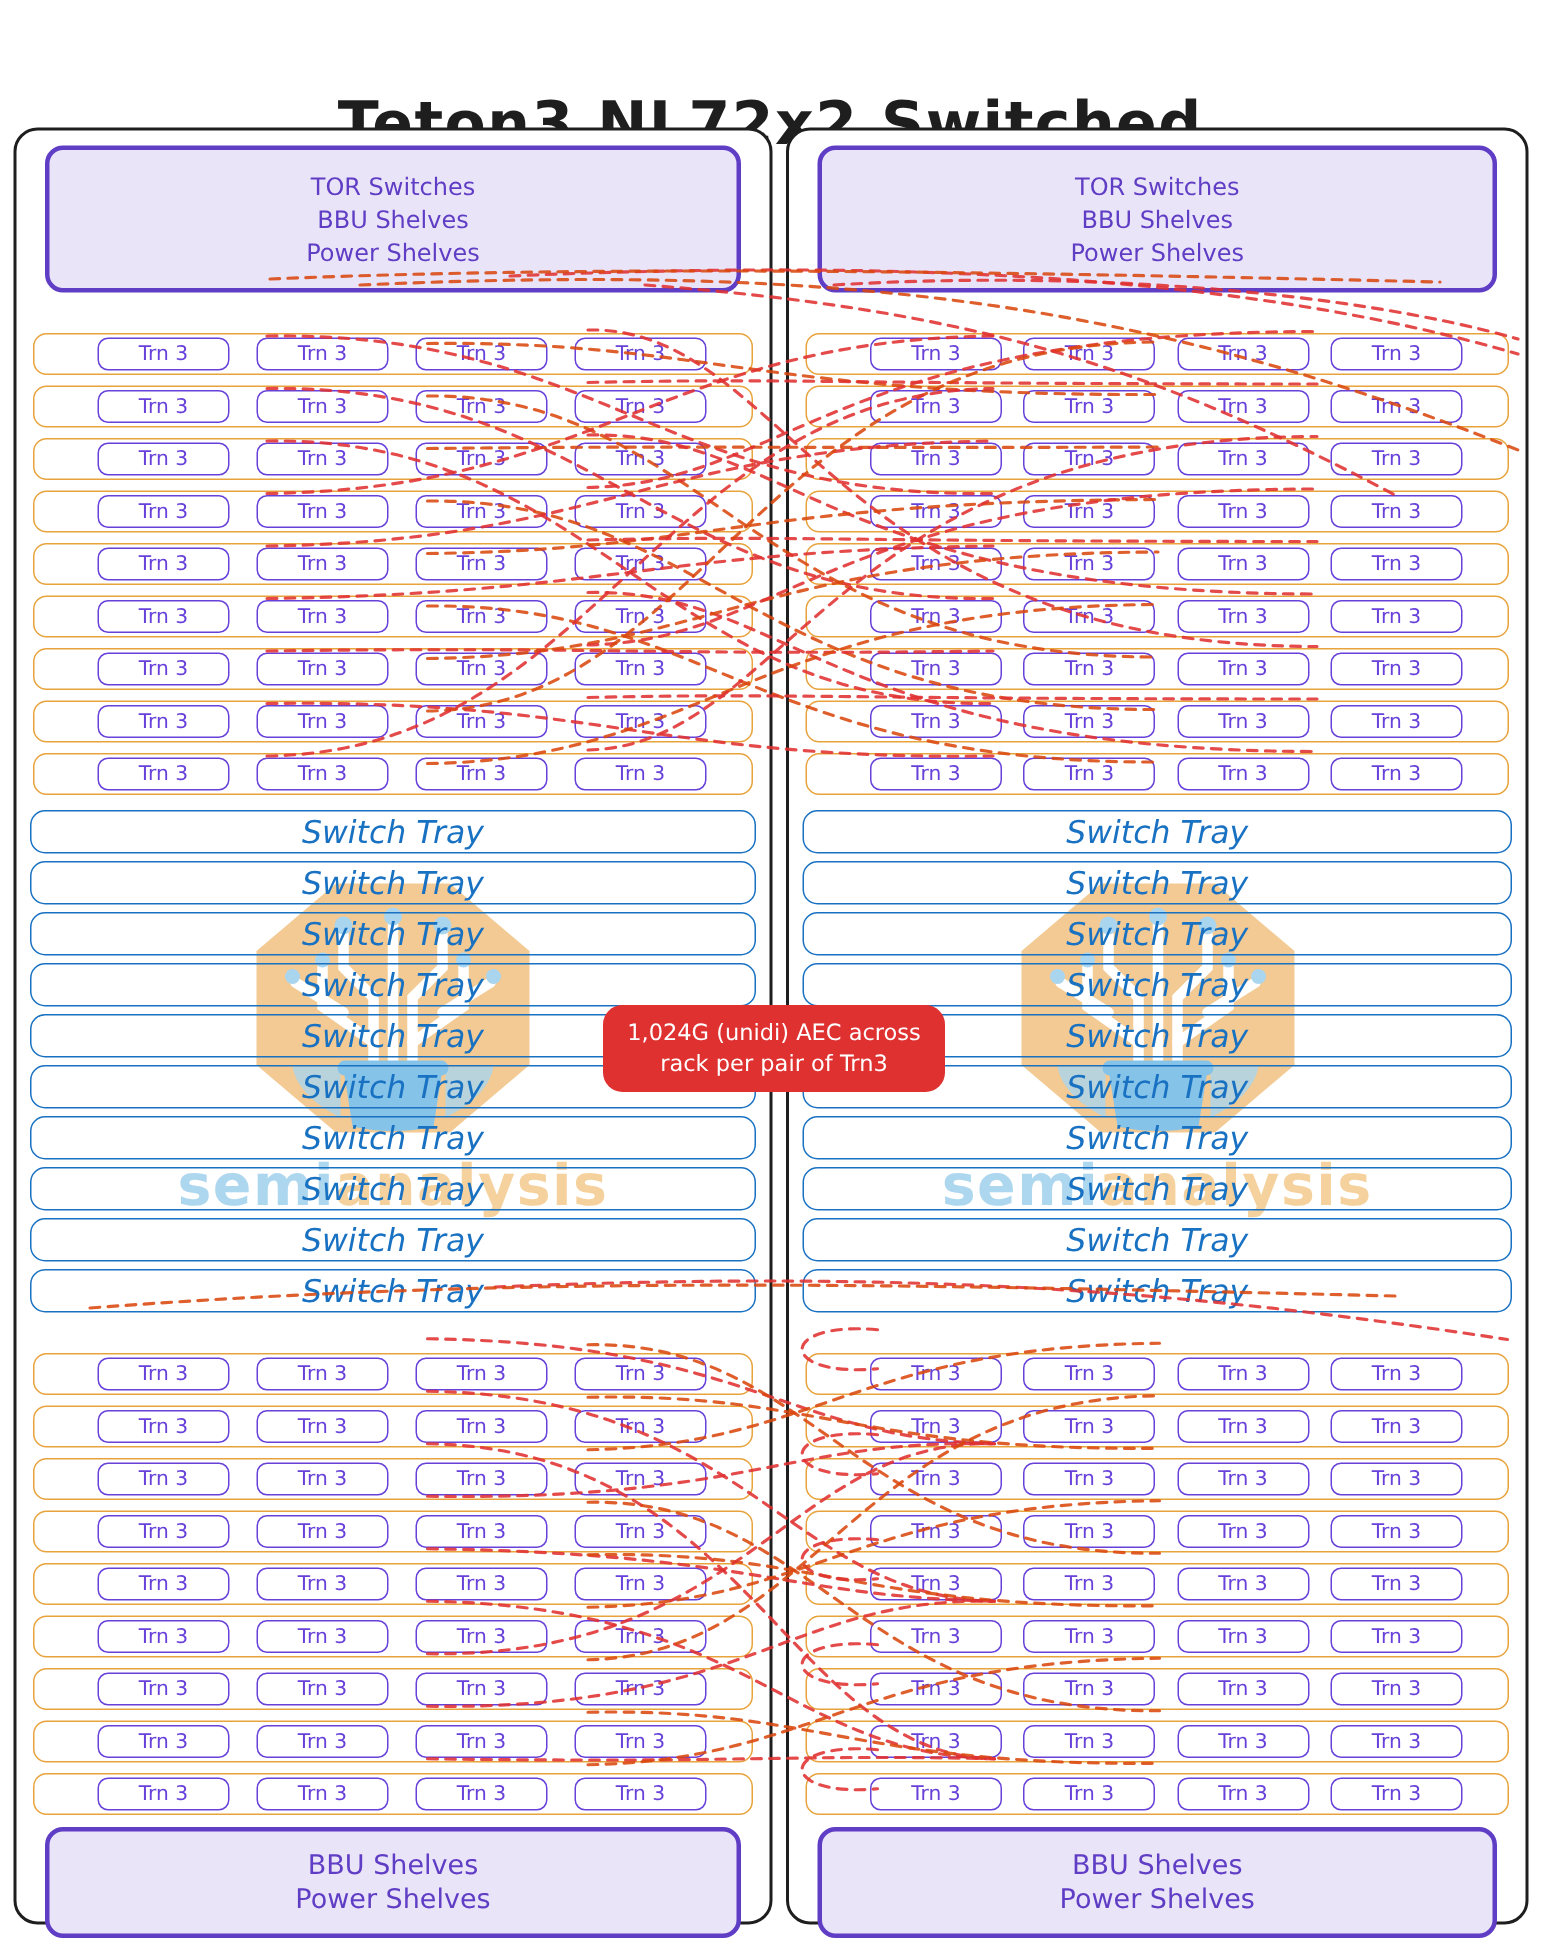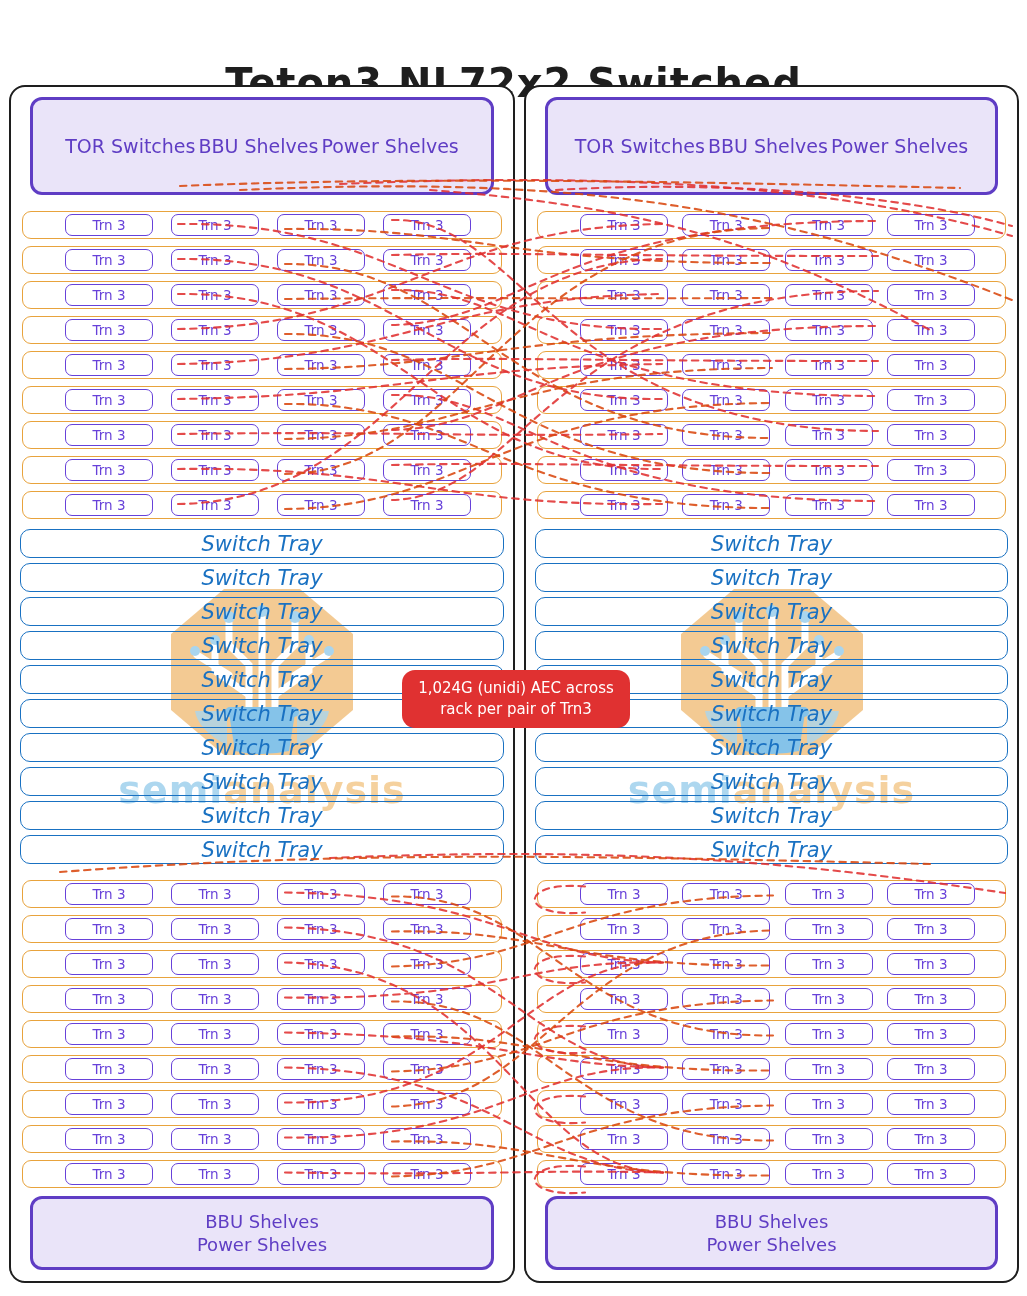--- a/index.html
+++ b/index.html
@@ -14,24 +14,24 @@
   .rack{
     position:absolute;top:85px;height:1198px;box-sizing:border-box;
     border:2.5px solid var(--ink);border-radius:16px;background:#fff;
     padding:8px 7px 0 7px;
   }
   .rack.left{left:9px;width:506px;}
   .rack.right{left:524px;width:495px;}
   .hdr{
     height:98px;margin:2px 12px 0;box-sizing:border-box;
     border:3px solid var(--purple);border-radius:12px;background:var(--lavender);
-    display:flex;flex-direction:row;align-items:center;justify-content:center;gap:3px;
-    color:var(--purple);font-size:19px;position:relative;z-index:1;
-  }
-  .tray-block{margin-top:16px;position:relative;z-index:1;}
+    display:flex;flex-direction:column;align-items:center;justify-content:center;gap:3px;
+    color:var(--purple);font-size:16px;position:relative;z-index:1;
+  }
+  .tray-block{margin-top:27px;position:relative;z-index:1;}
   .tray{
     height:28px;margin:0 4px 7px;box-sizing:border-box;
     border:1.6px solid var(--orange);border-radius:9px;
     display:flex;align-items:center;justify-content:space-between;
     padding:0 30px 0 42px;
   }
   .unit{
     width:88px;height:22px;box-sizing:border-box;
     border:1.6px solid var(--purple2);border-radius:7px;
     display:flex;align-items:center;justify-content:center;

